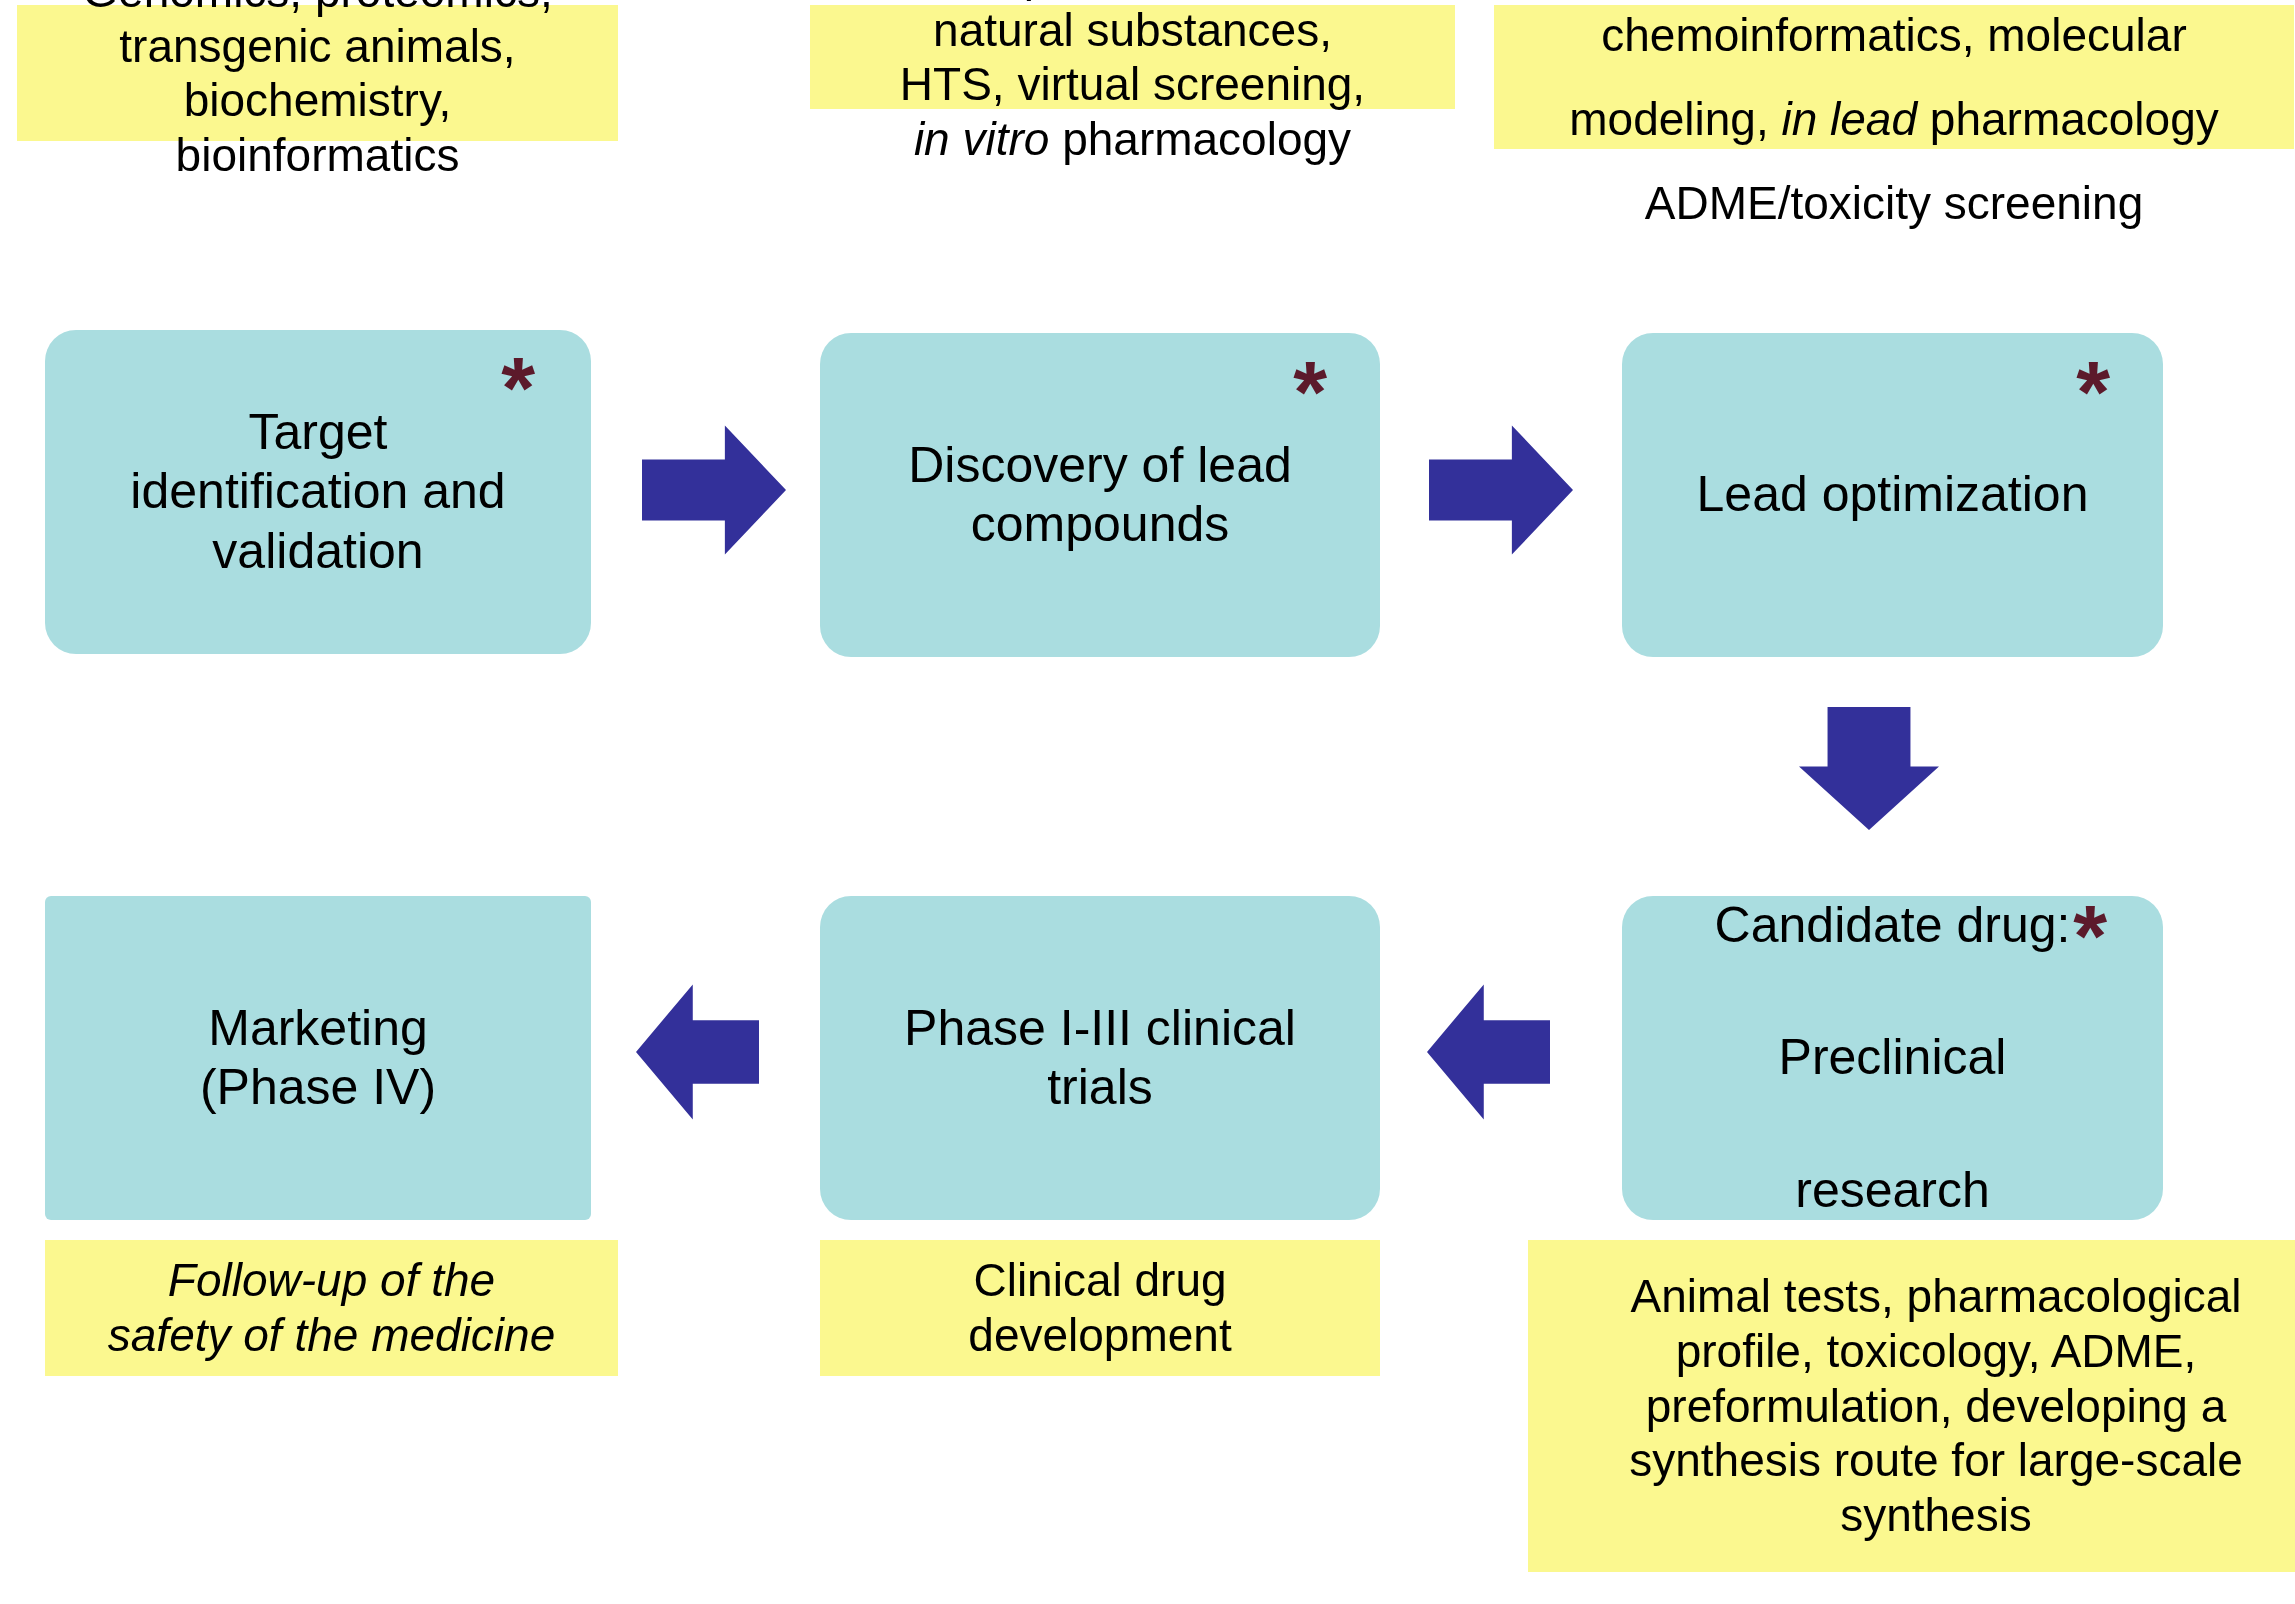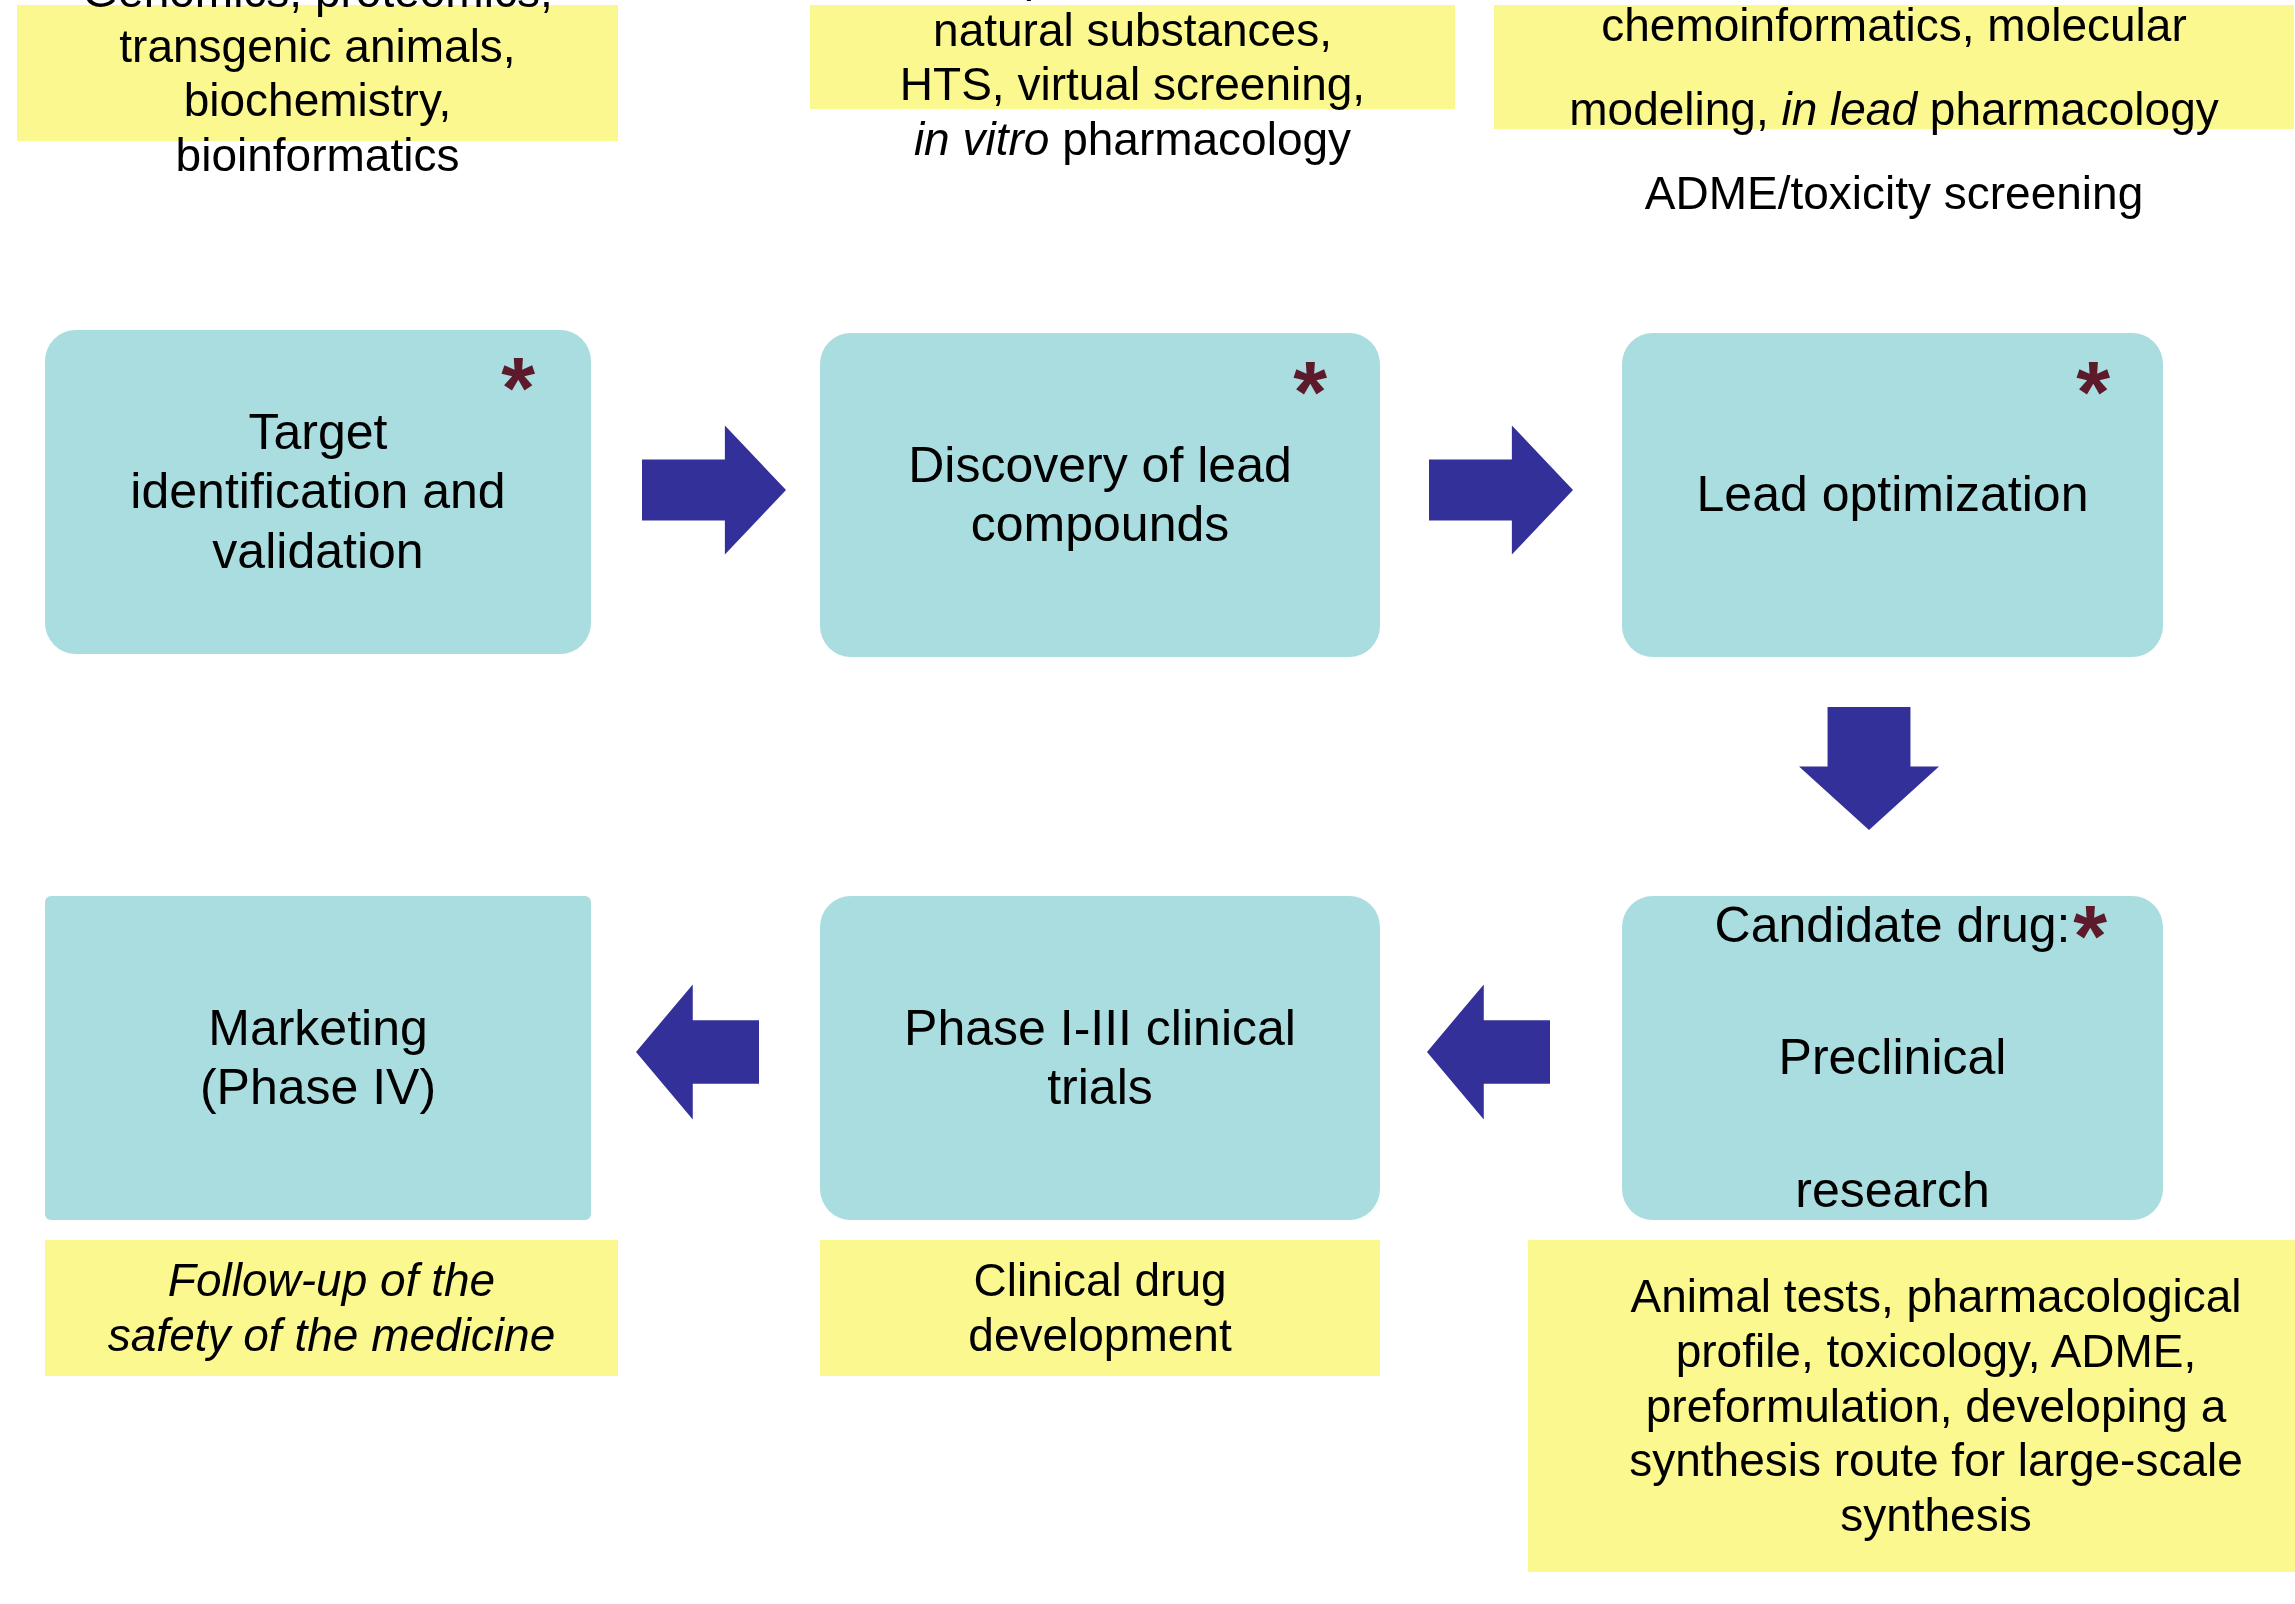--- a/index.html
+++ b/index.html
@@ -75,21 +75,21 @@
     <span class="ln">bioinformatics</span>
   </div>
 
   <div class="box note" style="left:810px; top:5.4px; width:645px; height:104px;">
     <span class="ln">Compound libraries,</span>
     <span class="ln">natural substances,</span>
     <span class="ln">HTS, virtual screening,</span>
     <span class="ln"><i class="it">in vitro</i><span> pharmacology</span></span>
   </div>
 
-  <div class="box note" style="left:1494px; top:5.4px; width:800px; height:124px;gap:29px;">
+  <div class="box note" style="left:1494px; top:5.4px; width:800px; height:144px;gap:29px;">
     <span class="ln">Synthesis chemistry,</span>
     <span class="ln">chemoinformatics, molecular</span>
     <span class="ln"><span>modeling, </span><i class="it">in lead</i><span> pharmacology</span></span>
     <span class="ln">ADME/toxicity screening</span>
   </div>
 
   <div class="box stage-box" style="left:45px; top:330px; width:546px; height:324px;">
     <span class="ln">Target</span>
     <span class="ln">identification  and</span>
     <span class="ln">validation</span>

